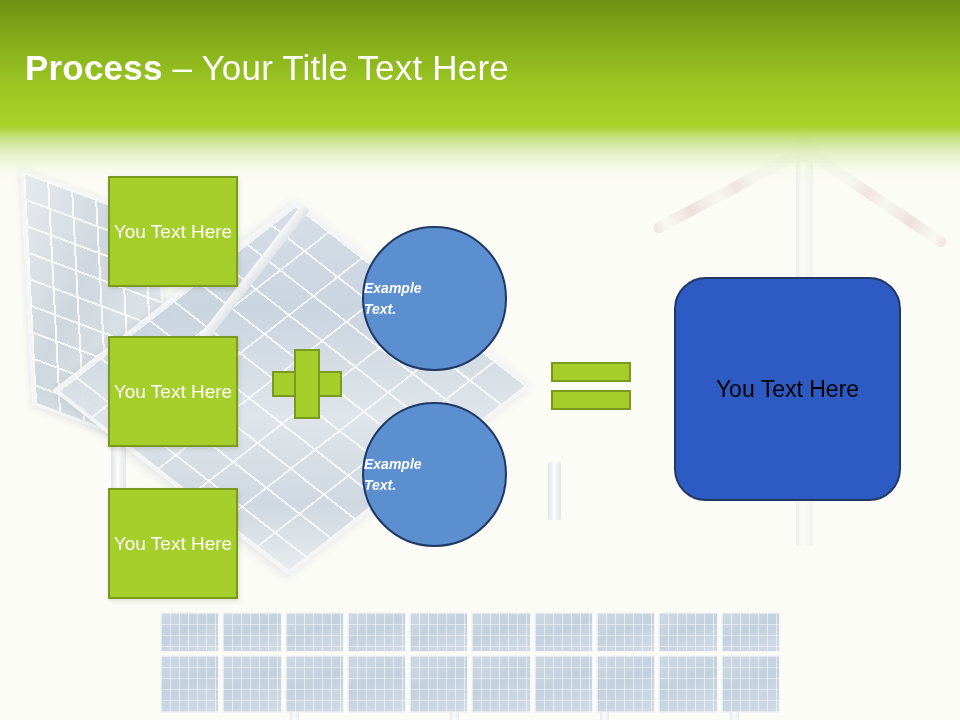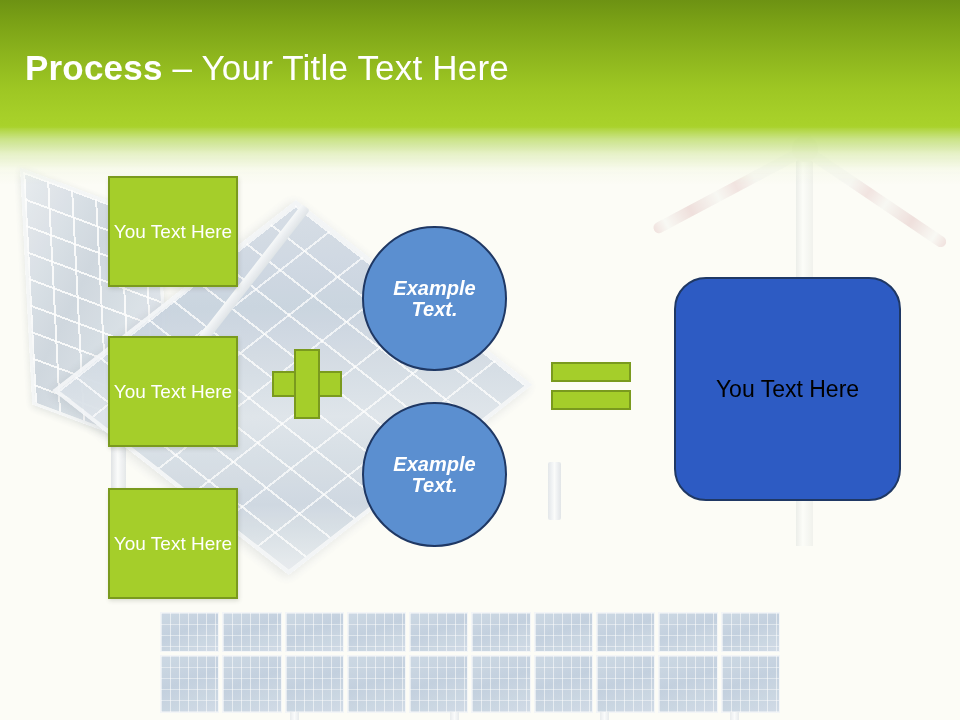--- a/index.html
+++ b/index.html
@@ -280,25 +280,25 @@
   
   .circle {
     position: absolute;
     width: 145px;
     height: 145px;
     border-radius: 50%;
     background: #5b8fd0;
     border: 2px solid #1f3864;
     box-sizing: border-box;
     color: #ffffff;
-    font-size: 20px;
+    font-size: 14px;
     line-height: 21px;
     font-weight: 700;
     font-style: italic;
-    text-align: center;
+    text-align: left;
     display: flex;
     align-items: center;
     justify-content: center;
   }
   .circle.c1 { left: 362px; top: 226px; }
   .circle.c2 { left: 362px; top: 402px; }
   .circle .txt { display: block; width: 100%; }
 
   
   .result {

